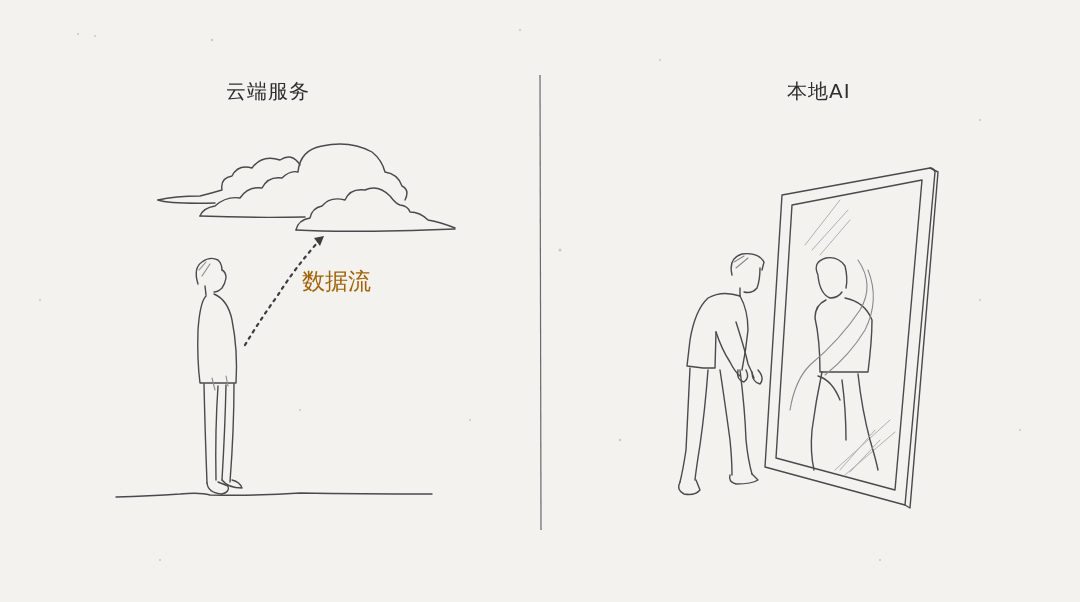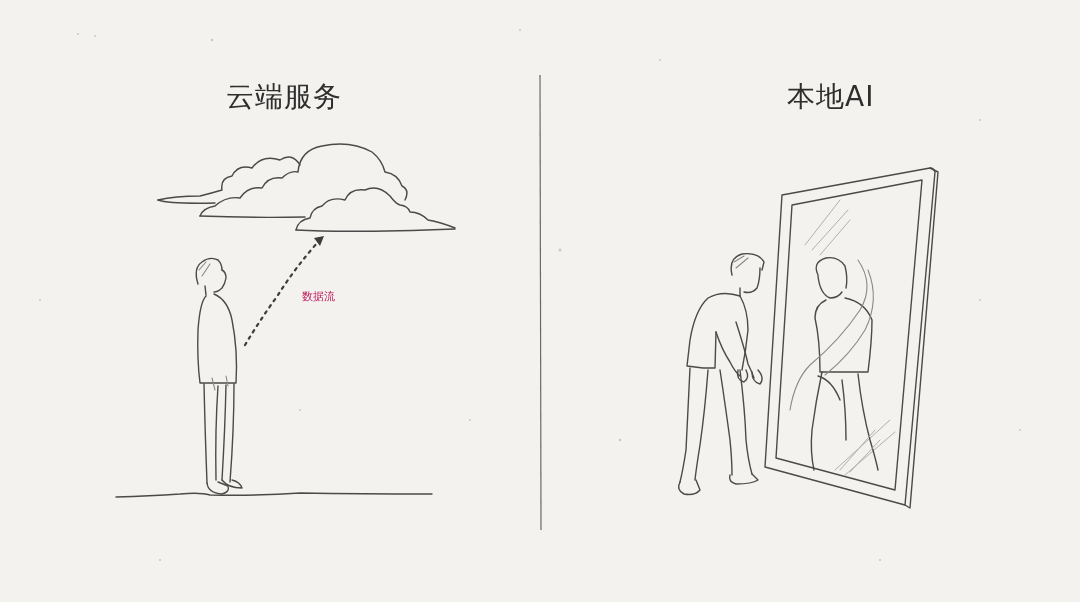--- a/index.html
+++ b/index.html
@@ -4,26 +4,26 @@
 <style>
   html, body { margin: 0; padding: 0; }
   body {
     width: 1080px; height: 602px; overflow: hidden;
     background: #f3f2ee;
     font-family: "DejaVu Sans", "Liberation Sans", sans-serif;
     position: relative;
   }
   .canvas { position: absolute; left: 0; top: 0; width: 1080px; height: 602px; }
   .title {
-    position: absolute; color: #2e2e2e; font-size: 28px; font-weight: 400;
+    position: absolute; color: #2e2e2e; font-size: 20px; font-weight: 400;
     letter-spacing: 1px; white-space: nowrap;
   }
   #title-left { left: 226px; top: 78px; }
   #title-right { left: 787px; top: 78px; }
-  .label { position: absolute; left: 302px; top: 289px; font-size: 11px; color: #be185d; white-space: nowrap; }
+  .label { position: absolute; left: 302px; top: 266px; font-size: 23px; color: #a16207; white-space: nowrap; }
   svg .pen { fill: none; stroke: #4a4a4a; stroke-width: 1.4; stroke-linecap: round; stroke-linejoin: round; }
   svg .pen-light { fill: none; stroke: #8a8a8a; stroke-width: 1.1; stroke-linecap: round; }
   svg .pen-faint { fill: none; stroke: #b0b0b0; stroke-width: 1; stroke-linecap: round; }
 </style>
 </head>
 <body>
 
 <div class="title" id="title-left">云端服务</div>
 <div class="title" id="title-right">本地AI</div>
 <div class="label">数据流</div>

